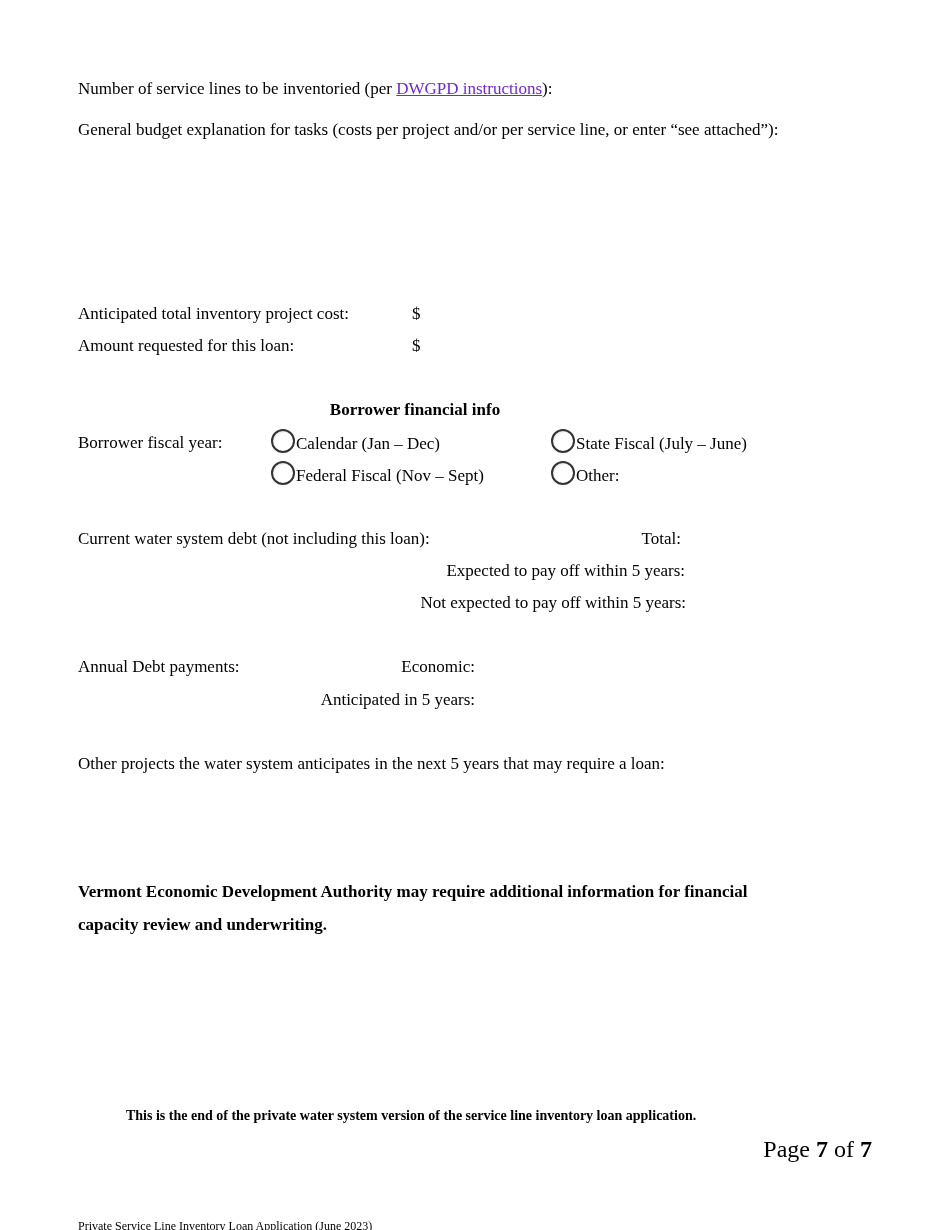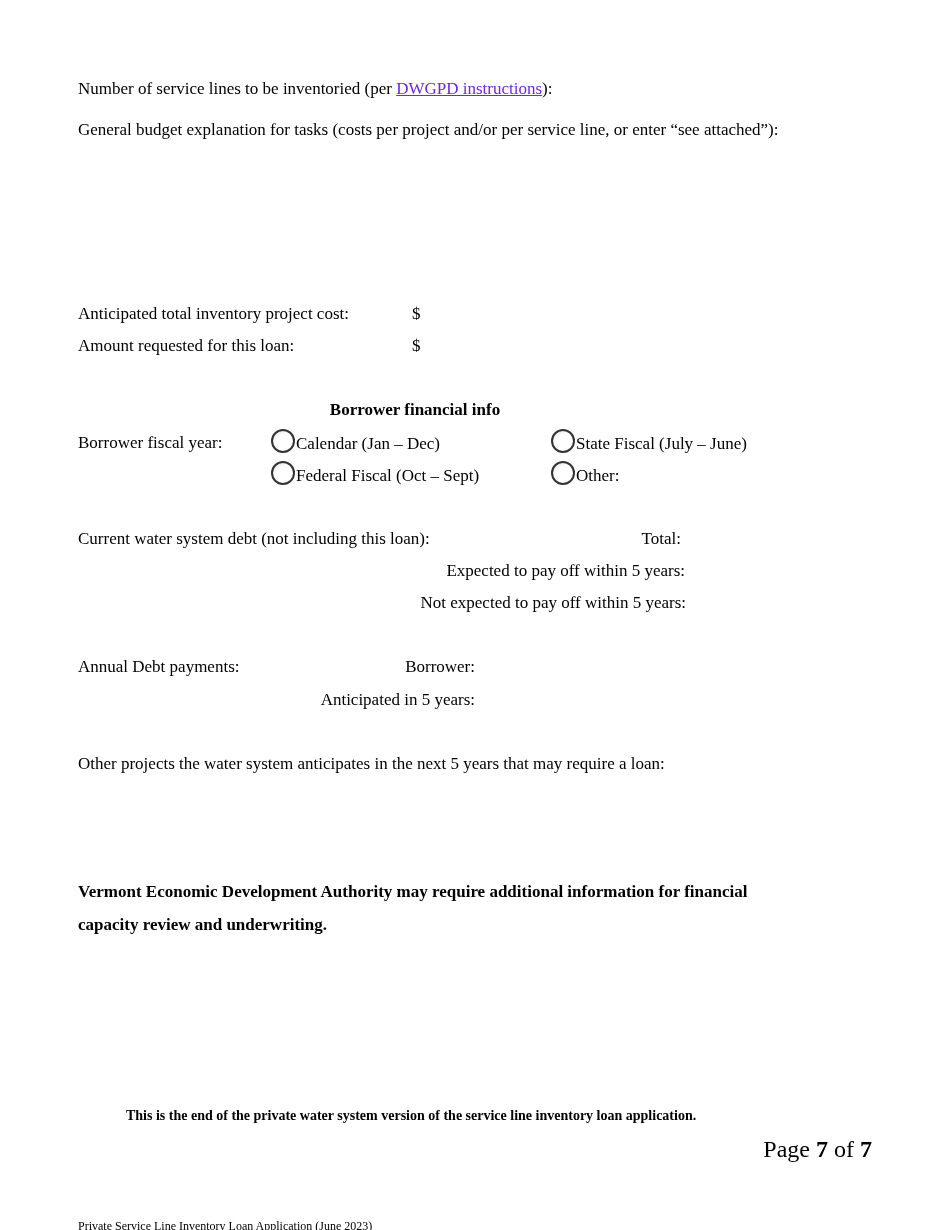--- a/index.html
+++ b/index.html
@@ -36,37 +36,37 @@
 
 <div class="abs" style="left:78px;top:433px;">Borrower fiscal year:</div>
 
 <div class="abs" style="left:271px;top:429px;">
   <span class="radio"></span><span>Calendar (Jan – Dec)</span>
 </div>
 <div class="abs" style="left:551px;top:429px;">
   <span class="radio"></span><span>State Fiscal (July – June)</span>
 </div>
 <div class="abs" style="left:271px;top:461px;">
-  <span class="radio"></span><span>Federal Fiscal (Oct – Sept)</span>
+  <span class="radio"></span><span>Federal Fiscal (Nov – Sept)</span>
 </div>
 <div class="abs" style="left:551px;top:461px;">
   <span class="radio"></span><span>Other:</span>
 </div>
 <input class="field" style="left: 632px; top: 463px; width: 230px; height: 22px;">
 
 <div class="abs" style="left:78px;top:529px;">Current water system debt (not including this loan):</div>
 <div class="abs" style="right:269px;top:529px;text-align:right;">Total:</div>
 <input class="field" style="left: 690px; top: 528px; width: 180px; height: 22px;">
 <div class="abs" style="right:265px;top:561px;text-align:right;">Expected to pay off within 5 years:</div>
 <input class="field" style="left: 690px; top: 560px; width: 180px; height: 22px;">
 <div class="abs" style="right:264px;top:593px;text-align:right;">Not expected to pay off within 5 years:</div>
 <input class="field" style="left: 690px; top: 592px; width: 180px; height: 22px;">
 
 <div class="abs" style="left:78px;top:657px;">Annual Debt payments:</div>
-<div class="abs" style="right:475px;top:657px;text-align:right;">Borrower:</div>
+<div class="abs" style="right:475px;top:657px;text-align:right;">Economic:</div>
 <input class="field" style="left: 480px; top: 656px; width: 200px; height: 22px;">
 <div class="abs" style="right:475px;top:690px;text-align:right;">Anticipated in 5 years:</div>
 <input class="field" style="left: 480px; top: 689px; width: 200px; height: 22px;">
 
 <div class="abs" style="left:78px;top:754px;font-family:Liberation Serif, serif;">Other projects the water system anticipates in the next 5 years that may require a loan:</div>
 <textarea class="field" style="left: 78px; top: 780px; width: 790px; height: 80px; resize: none;"></textarea>
 
 <div class="abs bold" style="left:78px;top:882px;">Vermont Economic Development Authority may require additional information for financial</div>
 <div class="abs bold" style="left:78px;top:915px;">capacity review and underwriting.</div>
 

